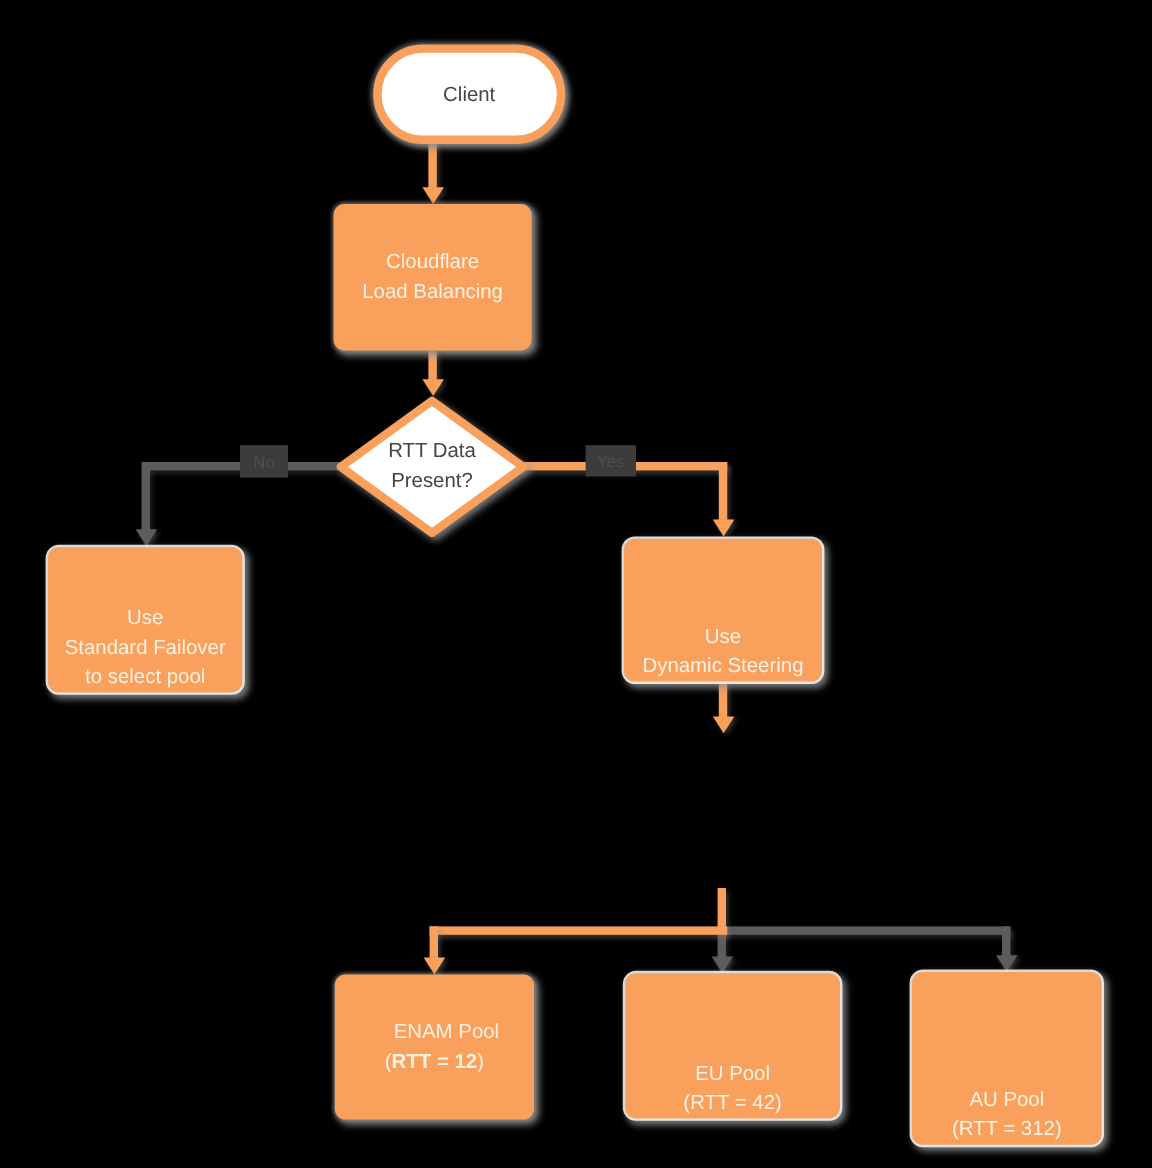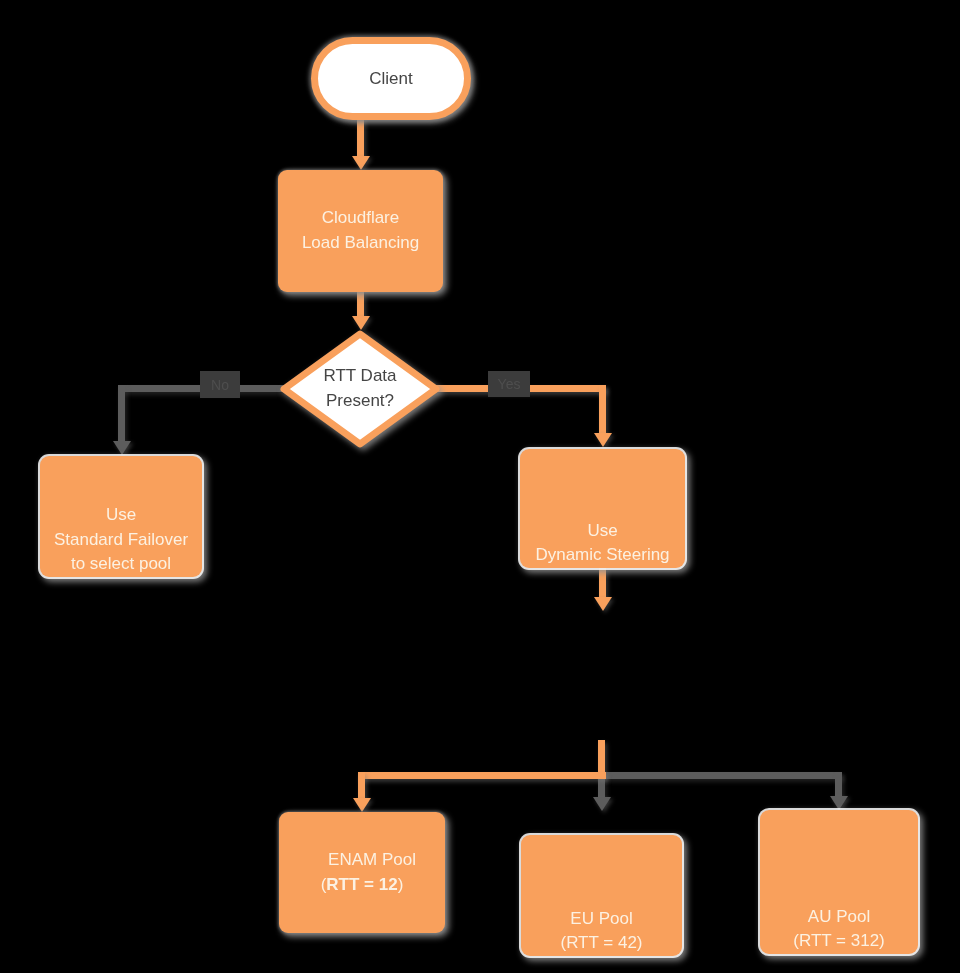--- a/index.html
+++ b/index.html
@@ -120,21 +120,21 @@
   </div>
 
 
   <div class="box" style="left:279px;top:812px;width:166px;height:121px;">
     <div>
       <span style="display:block;margin-left:20px;">ENAM Pool</span>
       <span style="display:block;"><span>(</span><span class="bold">RTT = 12</span><span>)</span></span>
     </div>
   </div>
 
-  <div class="box bordered" style="left:521px;top:835px;width:161px;height:121px;">
+  <div class="box bordered" style="left:521px;top:811px;width:179px;height:121px;">
     <span class="prelabel">EU Pool
 (RTT = 42)</span>
   </div>
 
   <div class="box bordered" style="left:760px;top:810px;width:158px;height:144px;">
     <span class="prelabel">AU Pool
 (RTT = 312)</span>
   </div>
 
 </div>

